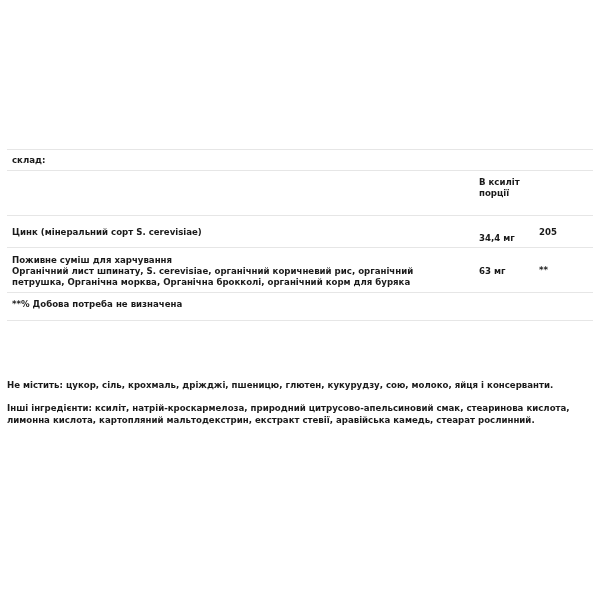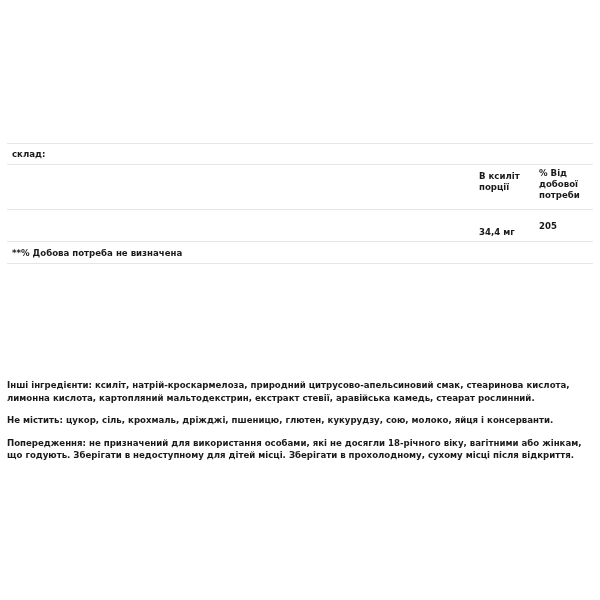--- a/index.html
+++ b/index.html
@@ -11,21 +11,21 @@
       width: 600px;
       height: 600px;
       position: relative;
       overflow: hidden;
       font-family: "DejaVu Sans", sans-serif;
       color: #1a1a1a;
     }
     .panel {
       position: absolute;
       left: 7px;
-      top: 143px;
+      top: 149px;
       width: 586px;
     }
     .row {
       border-top: 1px solid #e6e6e6;
       font-size: 8.6px;
       font-weight: bold;
       line-height: 11px;
       position: relative;
       box-sizing: border-box;
     }
@@ -76,21 +76,21 @@
       position: absolute;
       left: 472px;
       top: 18px;
     }
     .r-blend .col-dv {
       position: absolute;
       left: 532px;
       top: 17px;
     }
     .r-footnote {
-      height: 23px;
+      height: 29px;
       padding-top: 6px;
       border-bottom: 1px solid #e6e6e6;
     }
     .notes {
       position: absolute;
       left: 7px;
       top: 379px;
       width: 586px;
       font-size: 8.6px;
       font-weight: bold;
@@ -103,28 +103,35 @@
   </style>
 </head>
 <body>
 
 <div class="panel">
   <div class="row r-simple">
     <div class="cell-name">склад:</div>
   </div>
   <div class="row r-header">
     <div class="col-amount">В ксиліт порції</div>
-    <div class="col-dv">% Від добової потреби</div>
   </div>
   <div class="row r-zinc">
+    <div class="cell-name">Цинк (мінеральний сорт S. cerevisiae)</div>
     <div class="col-amount">34,4 мг</div>
     <div class="col-dv">205</div>
+  </div>
+  <div class="row r-blend">
+    <div class="cell-name" style="width:440px;">
+      <div>Поживне суміш для харчування</div>
+      <div>Органічний лист шпинату, S. cerevisiae, органічний коричневий рис, органічний петрушка, Органічна морква, Органічна брокколі, органічний корм для буряка</div>
+    </div>
+    <div class="col-amount">63 мг</div>
+    <div class="col-dv">**</div>
   </div>
   <div class="row r-footnote">
     <div class="cell-name">**% Добова потреба не визначена</div>
   </div>
 </div>
 
 <div class="notes">
+  <p>Не містить: цукор, сіль, крохмаль, дріжджі, пшеницю, глютен, кукурудзу, сою, молоко, яйця і консерванти.</p>
   <p>Інші інгредієнти: ксиліт, натрій-кроскармелоза, природний цитрусово-апельсиновий смак, стеаринова кислота, лимонна кислота, картопляний мальтодекстрин, екстракт стевії, аравійська камедь, стеарат рослинний.</p>
-  <p>Не містить: цукор, сіль, крохмаль, дріжджі, пшеницю, глютен, кукурудзу, сою, молоко, яйця і консерванти.</p>
-  <p>Попередження: не призначений для використання особами, які не досягли 18-річного віку, вагітними або жінкам, що годують. Зберігати в недоступному для дітей місці. Зберігати в прохолодному, сухому місці після відкриття.</p>
 </div>
 
 </body></html>

